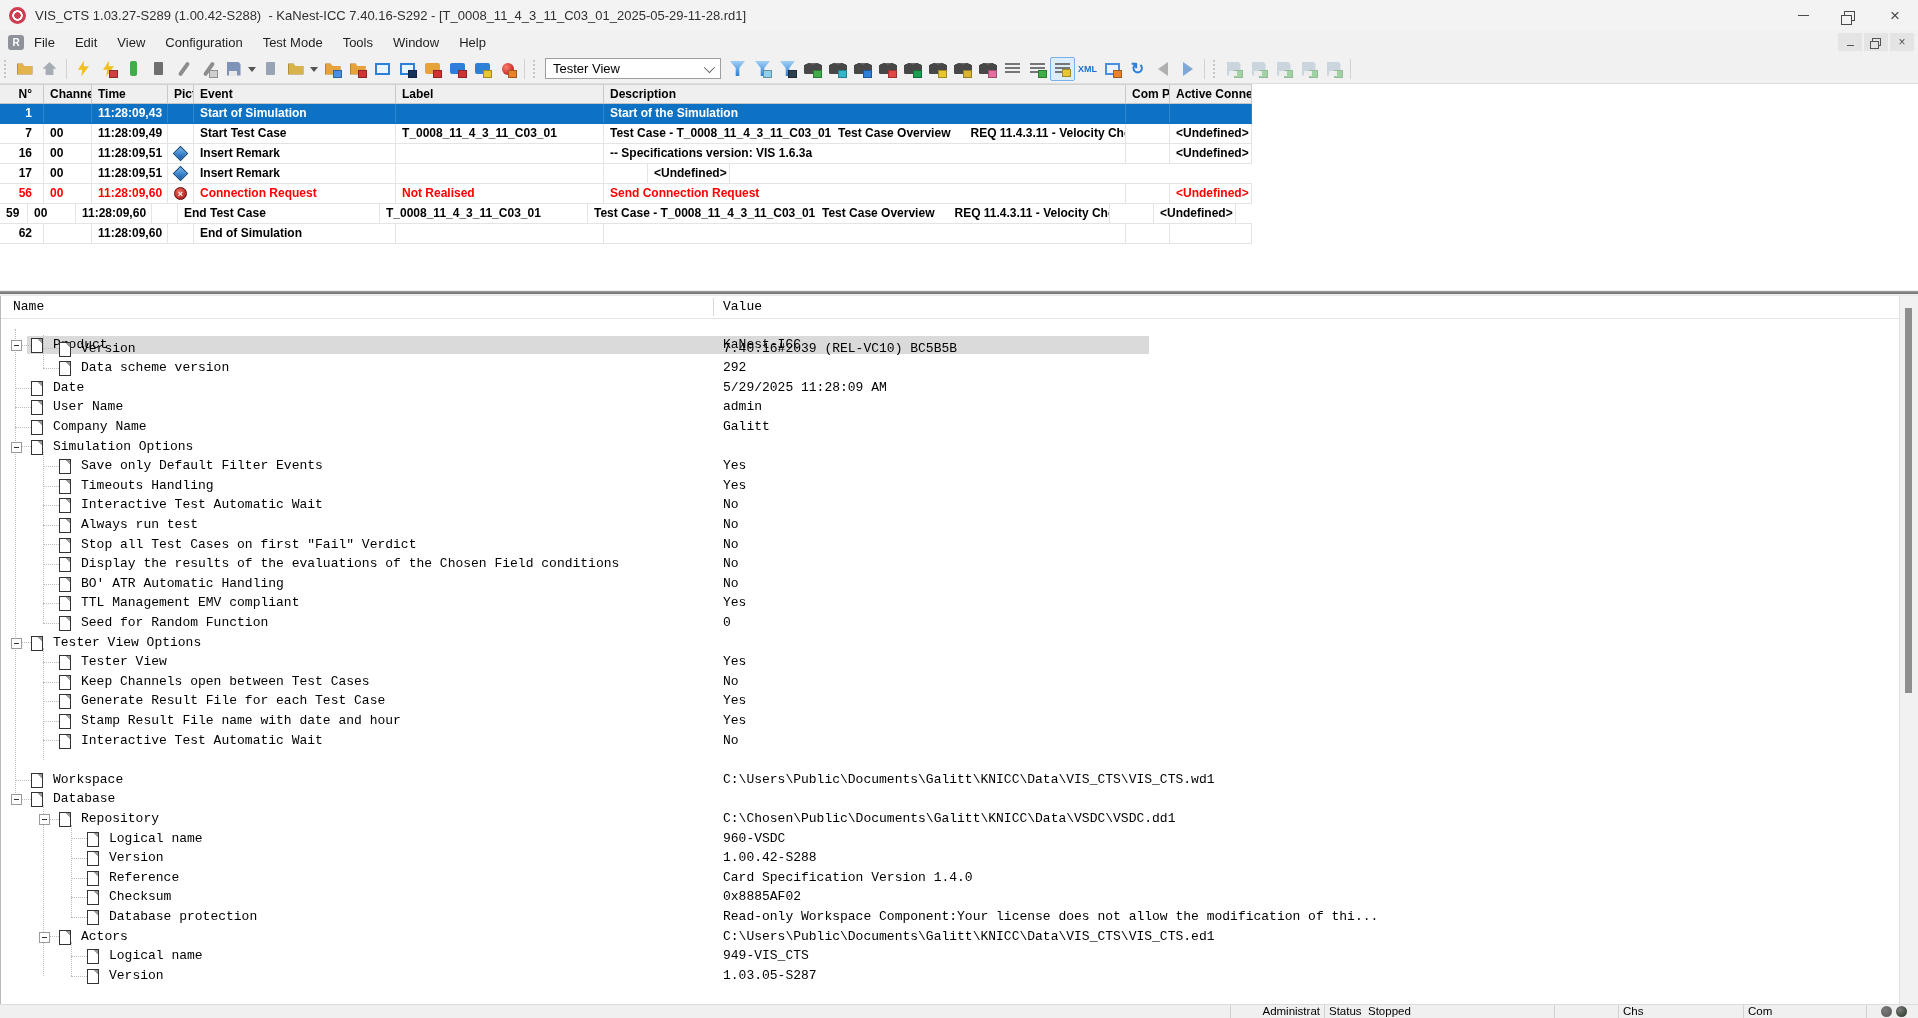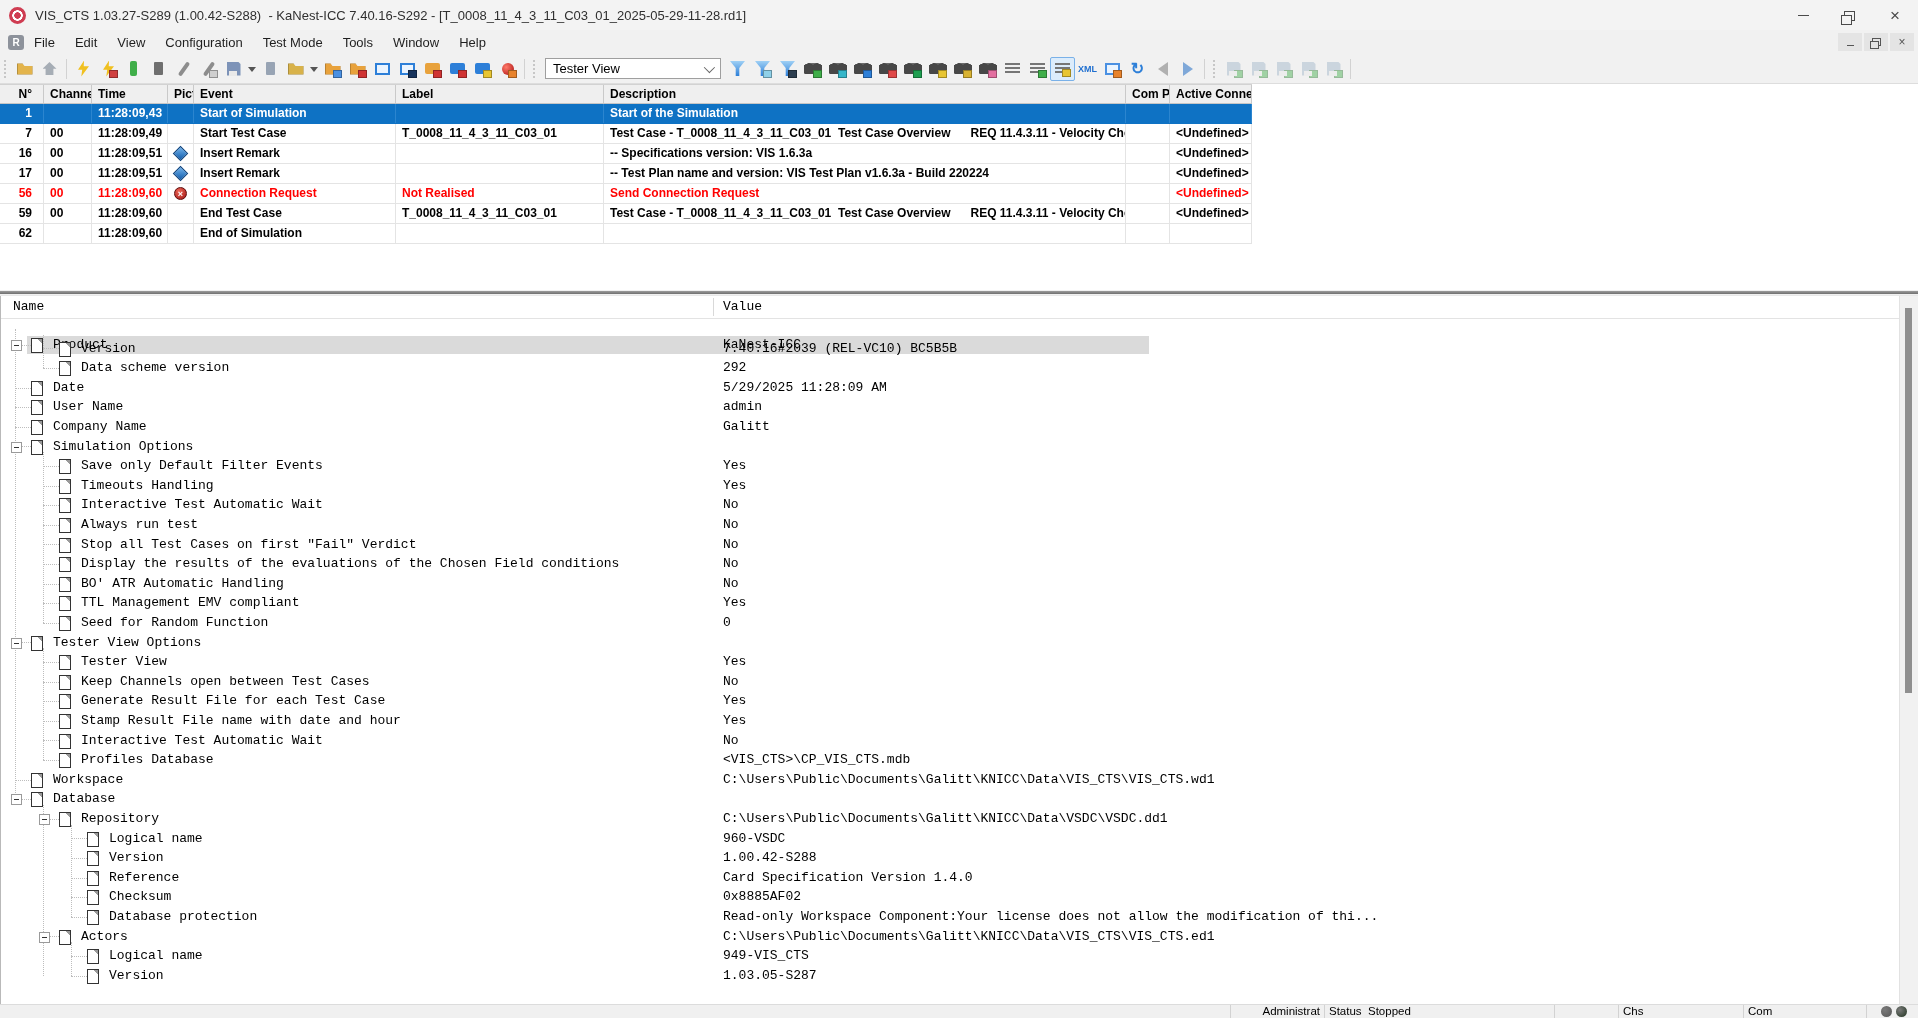--- a/index.html
+++ b/index.html
@@ -321,37 +321,36 @@
       <div class="ecell" style="width: 44px;"></div>
       <div class="ecell" style="width: 82px;">&lt;Undefined&gt;</div>
     </div>
     <div class="erow normal">
       <div class="ecell c-num" style="width: 44px;">17</div>
       <div class="ecell" style="width: 48px;">00</div>
       <div class="ecell" style="width: 76px;">11:28:09,51</div>
       <div class="ecell c-picto" style="width: 26px;"><span class="p-remark"></span></div>
       <div class="ecell" style="width: 202px;">Insert Remark</div>
       <div class="ecell" style="width: 208px;"></div>
-      <div class="ecell" style="width: 522px;">-- Test Plan name and version: VIS Test Plan v1.6.3a - Build 220224</div>
       <div class="ecell" style="width: 44px;"></div>
       <div class="ecell" style="width: 82px;">&lt;Undefined&gt;</div>
     </div>
     <div class="erow error">
       <div class="ecell c-num" style="width: 44px;">56</div>
       <div class="ecell" style="width: 48px;">00</div>
       <div class="ecell" style="width: 76px;">11:28:09,60</div>
       <div class="ecell c-picto" style="width: 26px;"><span class="p-error">×</span></div>
       <div class="ecell" style="width: 202px;">Connection Request</div>
       <div class="ecell" style="width: 208px;">Not Realised</div>
       <div class="ecell" style="width: 522px;">Send Connection Request</div>
       <div class="ecell" style="width: 44px;"></div>
       <div class="ecell" style="width: 82px;">&lt;Undefined&gt;</div>
     </div>
     <div class="erow normal">
-      <div class="ecell c-num" style="width: 44px;">59</div>
+      <div class="ecell c-num" style="width: 28px;">59</div>
       <div class="ecell" style="width: 48px;">00</div>
       <div class="ecell" style="width: 76px;">11:28:09,60</div>
       <div class="ecell c-picto" style="width: 26px;"></div>
       <div class="ecell" style="width: 202px;">End Test Case</div>
       <div class="ecell" style="width: 208px;">T_0008_11_4_3_11_C03_01</div>
       <div class="ecell" style="width: 522px;">Test Case - T_0008_11_4_3_11_C03_01  Test Case Overview      REQ 11.4.3.11 - Velocity Checking for VLF</div>
       <div class="ecell" style="width: 44px;"></div>
       <div class="ecell" style="width: 82px;">&lt;Undefined&gt;</div>
     </div>
     <div class="erow normal">
@@ -510,44 +509,38 @@
         <span class="tdoc" style="left: 58px;"></span>
         <span class="tlabel" style="left: 80px;">Stamp Result File name with date and hour</span>
         <span class="tvalue">Yes</span>
       </div>
       <div class="trow" style="top: 411.6px;">
         <div class="stub" style="left: 42px; width: 16px; top: 9.8px;"></div>
         <span class="tdoc" style="left: 58px;"></span>
         <span class="tlabel" style="left: 80px;">Interactive Test Automatic Wait</span>
         <span class="tvalue">No</span>
       </div>
-      <div class="trow" style="top: 431.2px;">
-        <div class="stub" style="left: 42px; width: 16px; top: 9.8px;"></div>
-        <span class="tdoc" style="left: 58px;"></span>
-        <span class="tlabel" style="left: 80px;">Profiles Database</span>
-        <span class="tvalue">&lt;VIS_CTS&gt;\CP_VIS_CTS.mdb</span>
-      </div>
       <div class="trow" style="top: 450.8px;">
         <div class="stub" style="left: 14px; width: 16px; top: 9.8px;"></div>
         <span class="tdoc" style="left: 30px;"></span>
         <span class="tlabel" style="left: 52px;">Workspace</span>
         <span class="tvalue">C:\Users\Public\Documents\Galitt\KNICC\Data\VIS_CTS\VIS_CTS.wd1</span>
       </div>
       <div class="trow" style="top: 470.4px;">
         <div class="stub" style="left: 14px; width: 16px; top: 9.8px;"></div>
         <span class="texp" style="left: 10px;"></span>
         <span class="tdoc" style="left: 30px;"></span>
         <span class="tlabel" style="left: 52px;">Database</span>
       </div>
       <div class="trow" style="top: 490px;">
         <div class="stub" style="left: 42px; width: 16px; top: 9.8px;"></div>
         <span class="texp" style="left: 38px;"></span>
         <span class="tdoc" style="left: 58px;"></span>
         <span class="tlabel" style="left: 80px;">Repository</span>
-        <span class="tvalue">C:\Users\Public\Documents\Galitt\KNICC\Data\VSDC\VSDC.dd1</span>
+        <span class="tvalue">C:\Chosen\Public\Documents\Galitt\KNICC\Data\VSDC\VSDC.dd1</span>
       </div>
       <div class="trow" style="top: 509.6px;">
         <div class="stub" style="left: 70px; width: 16px; top: 9.8px;"></div>
         <span class="tdoc" style="left: 86px;"></span>
         <span class="tlabel" style="left: 108px;">Logical name</span>
         <span class="tvalue">960-VSDC</span>
       </div>
       <div class="trow" style="top: 529.2px;">
         <div class="stub" style="left: 70px; width: 16px; top: 9.8px;"></div>
         <span class="tdoc" style="left: 86px;"></span>

